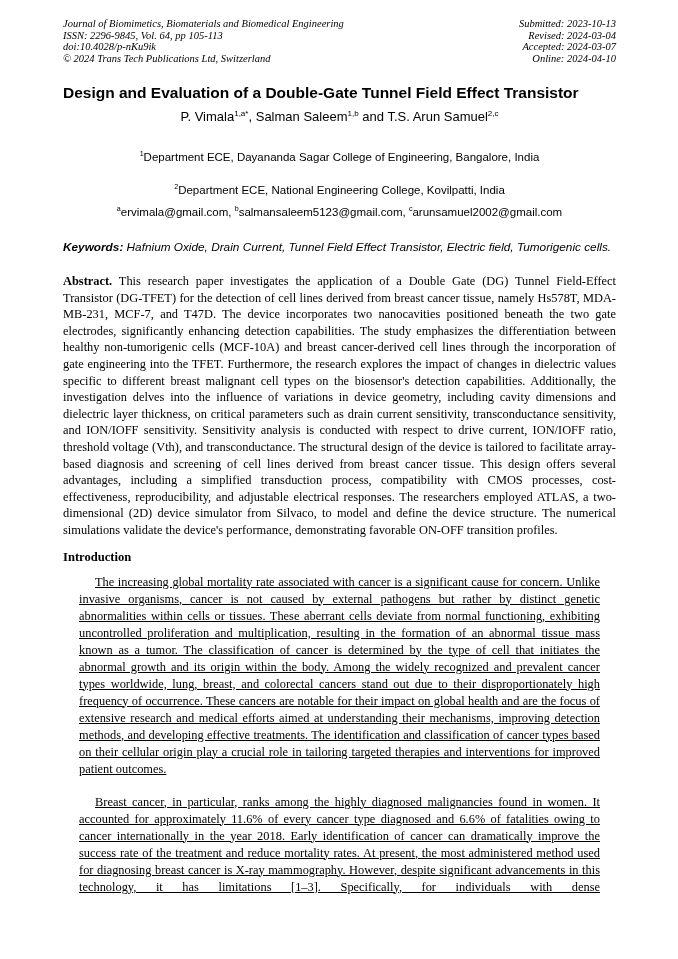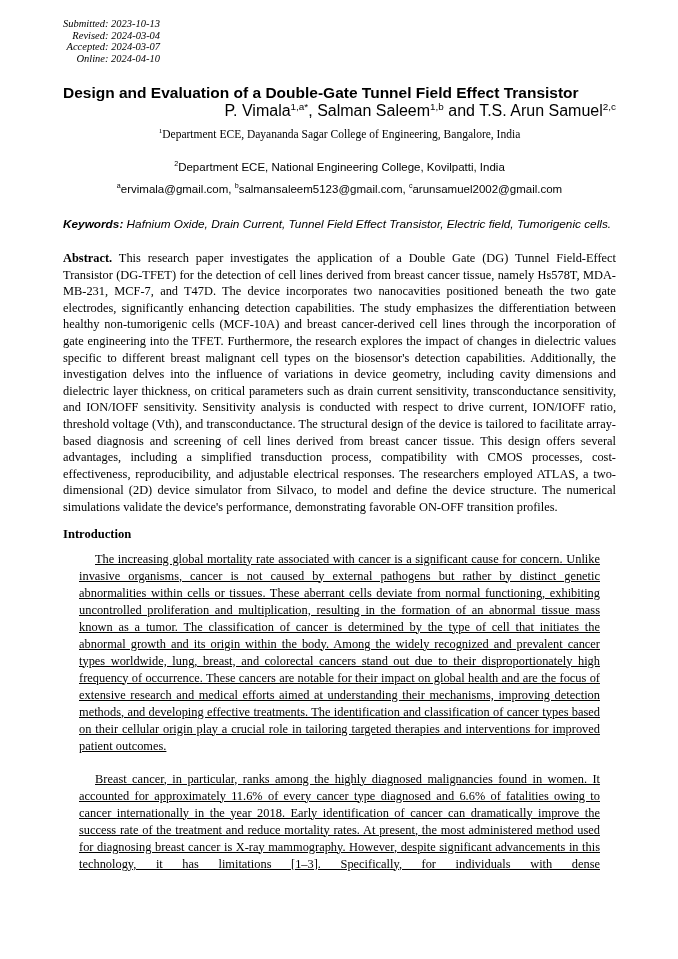--- a/index.html
+++ b/index.html
@@ -25,37 +25,38 @@
   .hdr-right { text-align: right; }
   .title {
     margin-top: 20px;
     text-align: left;
     font-family: "Liberation Sans", sans-serif;
     font-weight: bold;
     font-size: 15.5px;
     line-height: 17.5px;
   }
   .authors {
-    text-align: right;
+    margin-top: 6px;
+    text-align: center;
     font-family: "Liberation Sans", sans-serif;
-    font-size: 16px;
+    font-size: 13px;
     line-height: 17px;
   }
   .sup {
     vertical-align: super;
     font-size: 0.62em;
     line-height: 0;
   }
   .affil, .emails {
     text-align: center;
     font-family: "Liberation Sans", sans-serif;
     font-size: 11.5px;
     line-height: 13px;
   }
-  .affil-1 { margin-top: 9px; font-family: Liberation Serif, serif; }
+  .affil-1 { margin-top: 26px; }
   .affil-2 { margin-top: 20px; }
   .emails  { margin-top: 9px; }
   .keywords {
     margin: 21px 0 0 0;
     font-family: "Liberation Sans", sans-serif;
     font-size: 11.8px;
     line-height: 15.5px;
     text-align: justify;
     font-style: italic;
   }
@@ -82,20 +83,26 @@
   }
   .body-p.first { margin-top: 5px; }
   .body-p.cut { text-align-last: justify; }
 </style>
 </head>
 <body>
 
 <div class="page">
 
   <div class="hdr">
+    <div class="hdr-left">
+      <div>Journal of Biomimetics, Biomaterials and Biomedical Engineering</div>
+      <div>ISSN: 2296-9845, Vol. 64, pp 105-113</div>
+      <div>doi:10.4028/p-nKu9ik</div>
+      <div>© 2024 Trans Tech Publications Ltd, Switzerland</div>
+    </div>
     <div class="hdr-right">
       <div>Submitted: 2023-10-13</div>
       <div>Revised: 2024-03-04</div>
       <div>Accepted: 2024-03-07</div>
       <div>Online: 2024-04-10</div>
     </div>
   </div>
 
   <div class="title">
     <div>Design and Evaluation of a Double-Gate Tunnel Field Effect Transistor</div>

